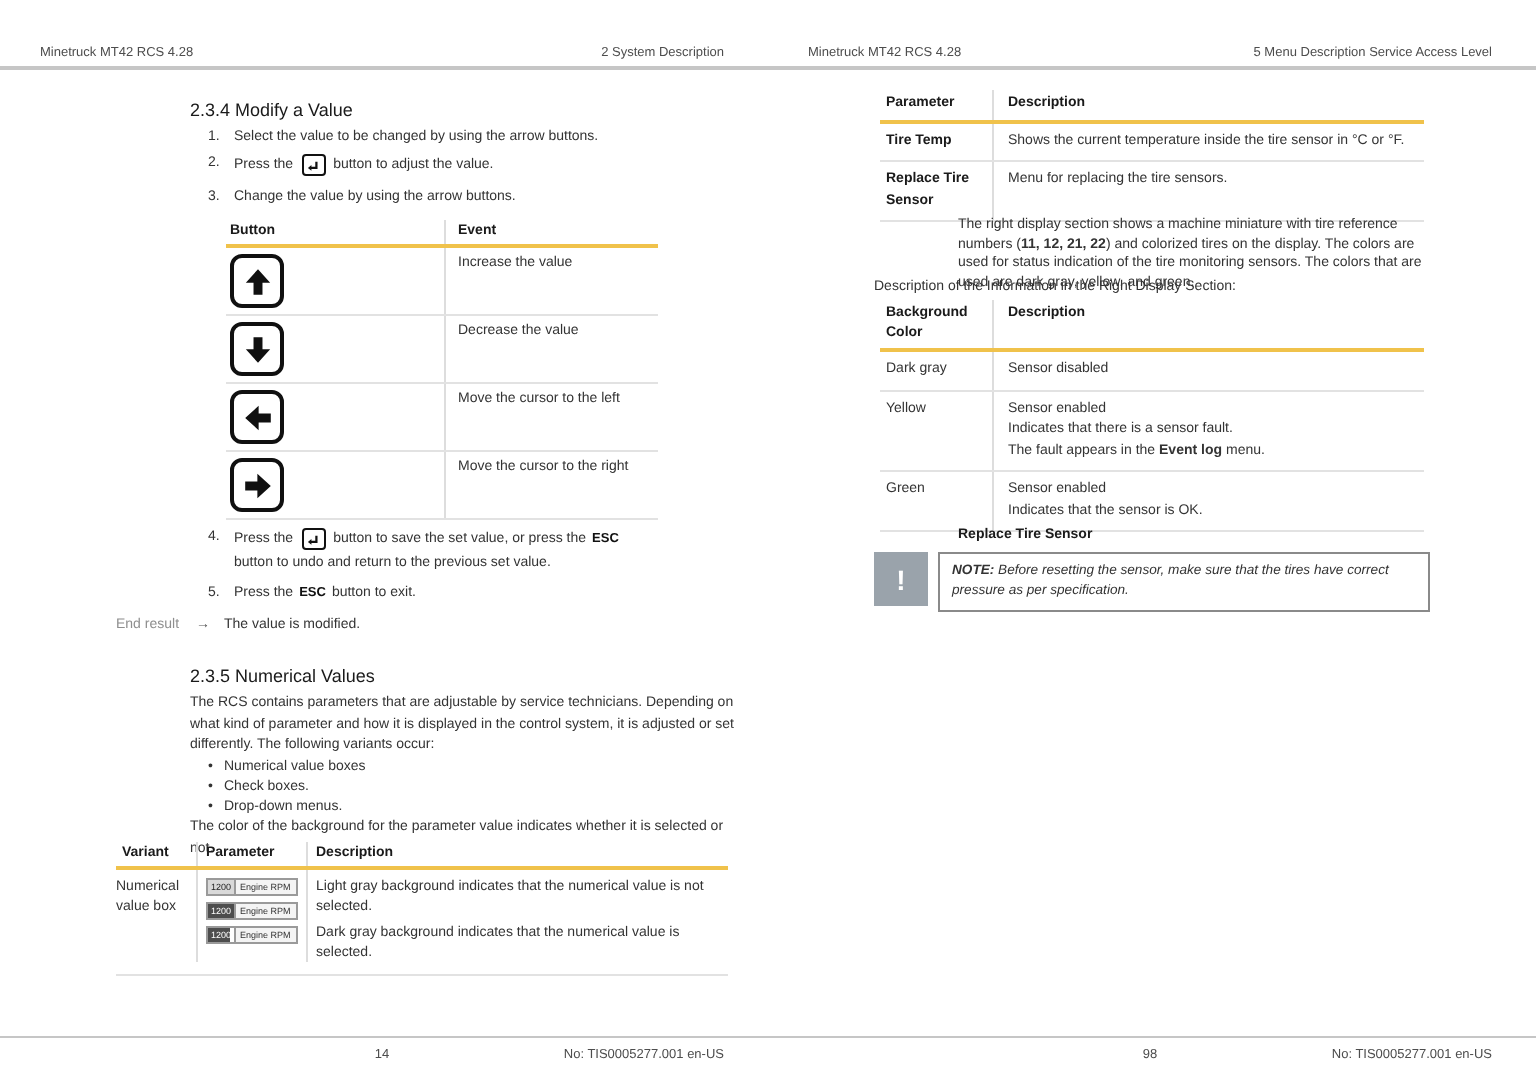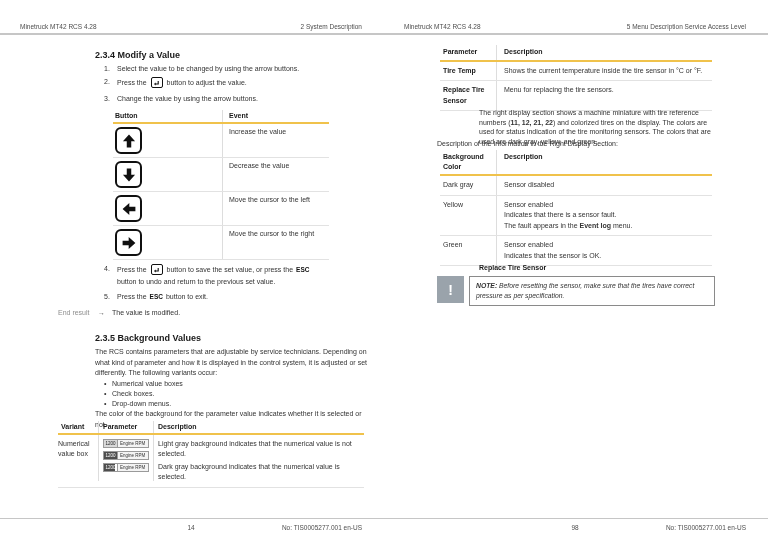--- a/index.html
+++ b/index.html
@@ -16,21 +16,21 @@
     display:flex; justify-content:space-between;
     font-size:6.5px; color:#4d4d4d;
   }
   .rule-top { position:absolute; left:0; top:33px; width:768px; height:2px; background:#c6c6c6; }
   .rule-bottom { position:absolute; left:0; top:518px; width:768px; height:1px; background:#c6c6c6; }
 
   .page-footer { position:absolute; left:20px; top:524px; width:342px; height:12px; font-size:6.5px; color:#4d4d4d; }
   .page-footer .pageno { position:absolute; left:0; right:0; text-align:center; }
   .page-footer .docno  { position:absolute; right:0; }
 
-  .h-section { position:absolute; font-size:9px; font-weight:bold; color:#1a1a1a; }
+  .h-section { position:absolute; font-size:9px; font-weight:normal; color:#1a1a1a; }
   .h-sub { position:absolute; font-size:7px; font-weight:bold; color:#1a1a1a; }
   .body-text { font-size:7px; line-height:10.5px; color:#333; }
 
   .step { position:absolute; left:104px; display:flex; align-items:flex-start; font-size:7px; line-height:10px; }
   .step .num { width:13px; flex:none; }
   .step .txt { display:inline; }
   .inline-row { display:flex; align-items:center; gap:3px; flex-wrap:wrap; }
 
   .enter-key {
     display:inline-flex; align-items:center; justify-content:center;
@@ -221,21 +221,21 @@
         <span>button to exit.</span>
       </span>
     </div>
 
     <div class="end-result">
       <span class="lbl">End result</span>
       <span class="arr">→</span>
       <span>The value is modified.</span>
     </div>
 
-    <div class="h-section" style="left:95px; top:333px;">2.3.5 Background Values</div>
+    <div class="h-section" style="left:95px; top:333px;">2.3.5 Numerical Values</div>
     <div class="body-text" style="position:absolute; left:95px; top:347px; width:272px;">The RCS contains parameters that are adjustable by service technicians. Depending on what kind of parameter and how it is displayed in the control system, it is adjusted or set differently. The following variants occur:</div>
 
     <div class="bullets">
       <div class="b">
           <span class="dot">•</span>
           <span>Numerical value boxes</span>
         </div>
       <div class="b">
           <span class="dot">•</span>
           <span>Check boxes.</span>

